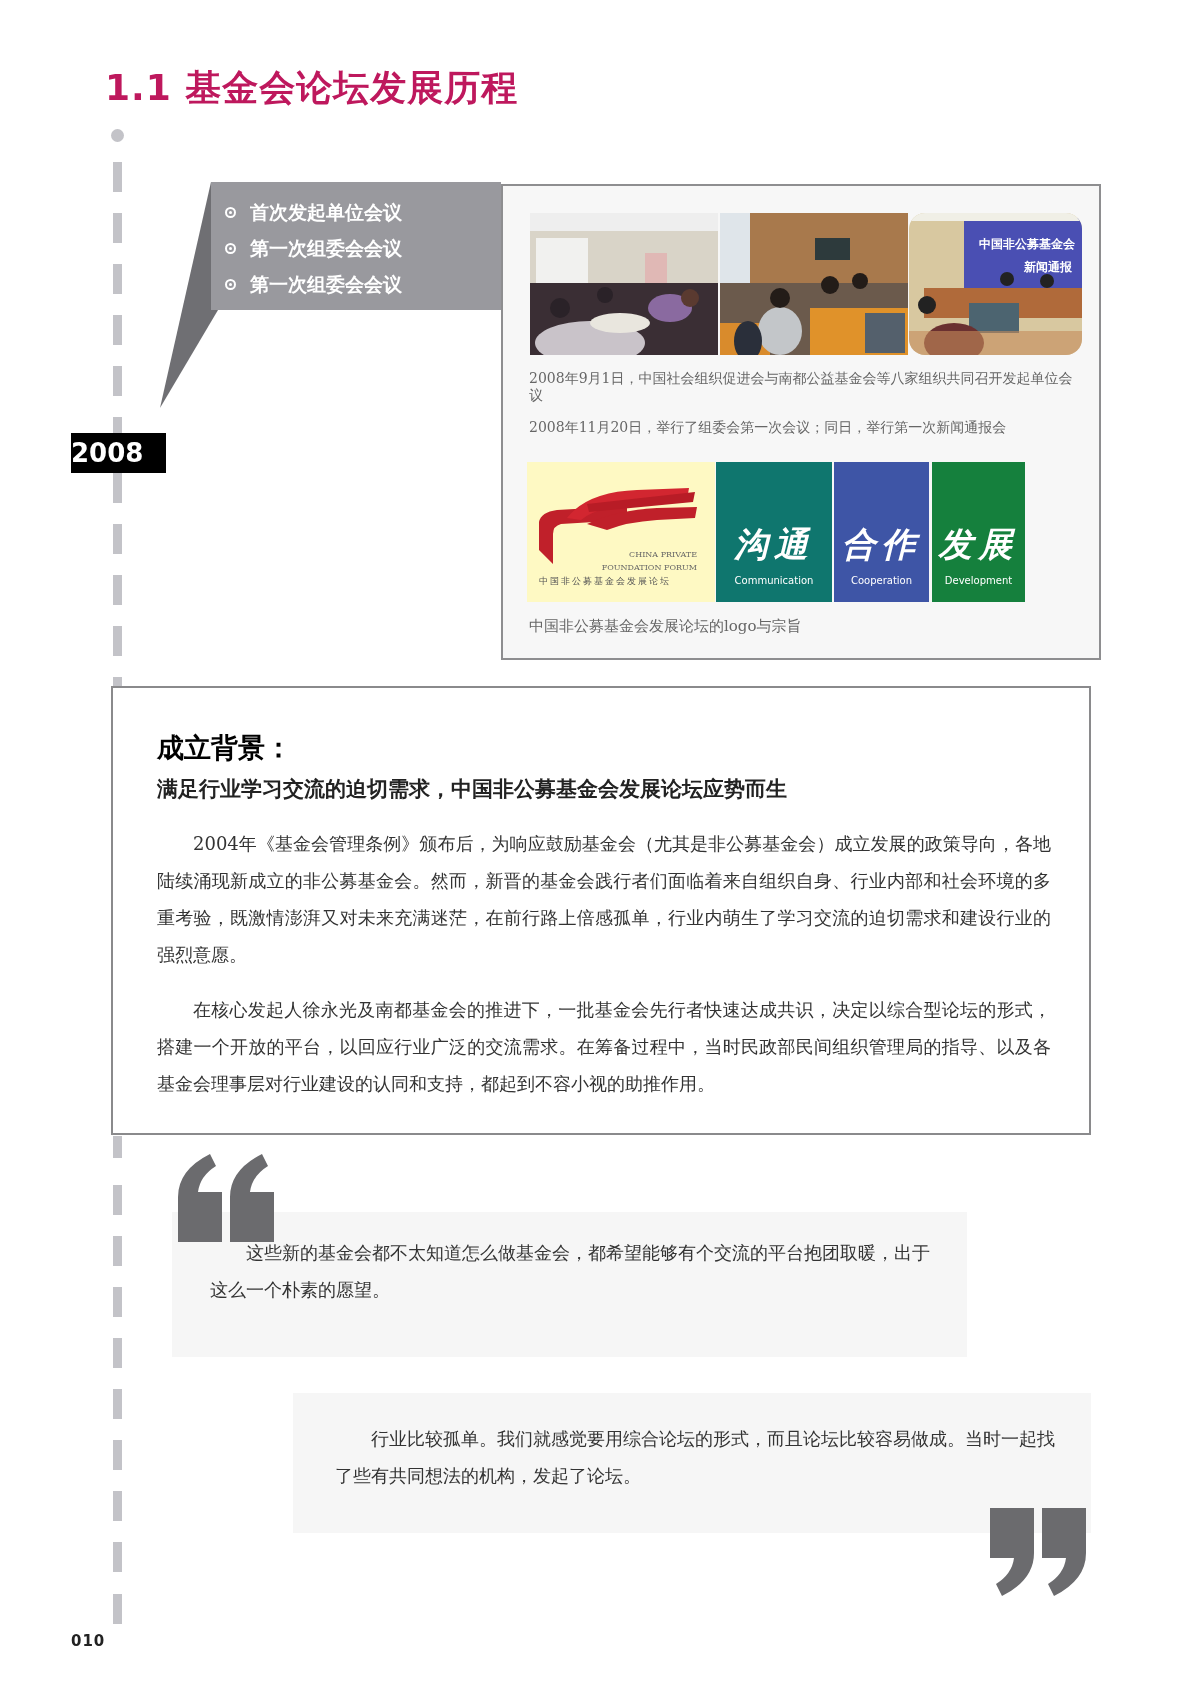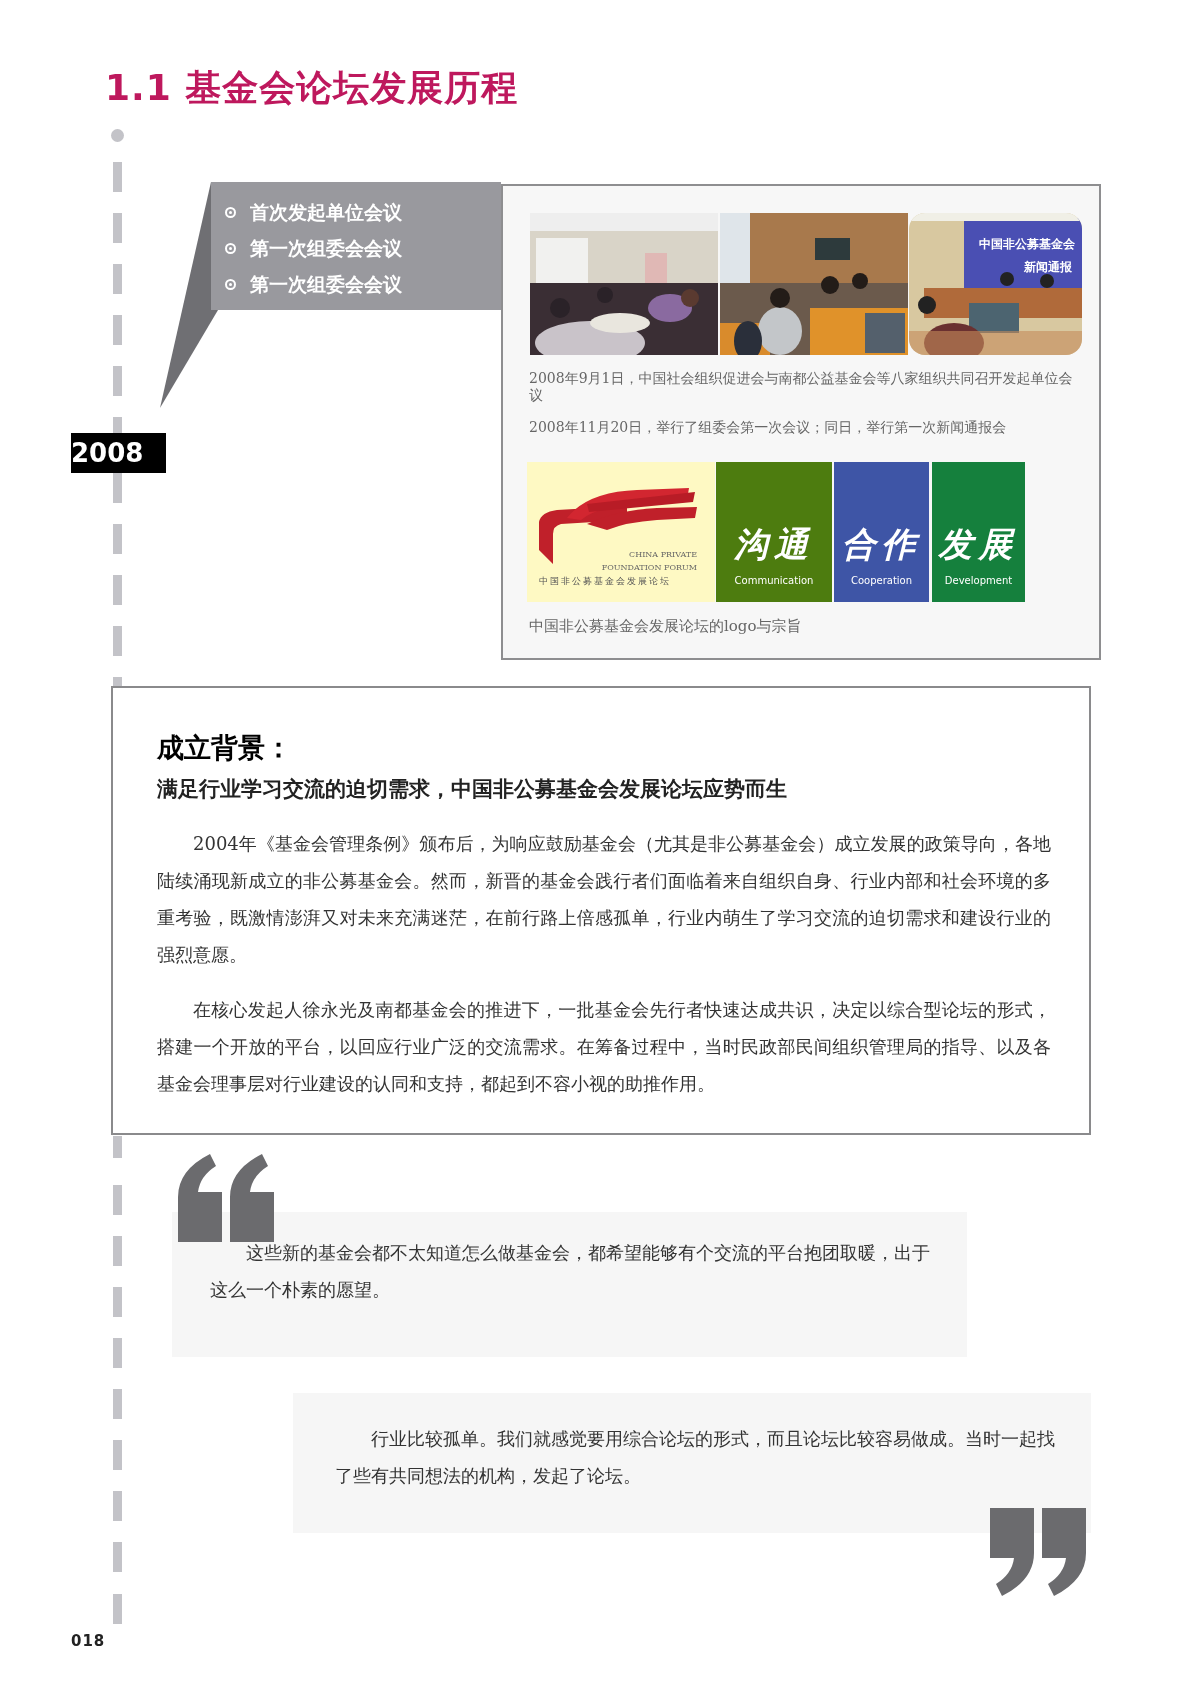--- a/index.html
+++ b/index.html
@@ -148,21 +148,21 @@
     <path d="M12,88 L12,60 Q14,50 30,48 L100,44 L100,58 L34,62 Q26,64 26,72 L26,102 Z" fill="#c0202a"></path>
     <path d="M40,56 Q60,30 110,28 L162,26 L160,38 L112,42 Q70,44 54,58 Z" fill="#d22630"></path>
     <path d="M60,62 Q90,48 130,46 L170,45 L168,56 L130,58 Q100,60 80,68 Z" fill="#c0202a"></path>
     <path d="M60,42 L168,30 L166,40 L62,50 Z" fill="#b81c26"></path>
     <text x="170" y="95" text-anchor="end" font-size="8" fill="#666" font-family="DejaVu Serif, serif">CHINA PRIVATE</text>
     <text x="170" y="108" text-anchor="end" font-size="8" fill="#666" font-family="DejaVu Serif, serif">FOUNDATION FORUM</text>
     <text x="12" y="122" font-size="9" fill="#555" letter-spacing="2" font-family="DejaVu Serif, serif">中国非公募基金会发展论坛</text>
   </svg>
 </div>
 
-<div class="abs tile" style="left:716px;width:116px;background:#4d7c0f;">
+<div class="abs tile" style="left:716px;width:116px;background:#0f766e;">
   <div class="cn">沟通</div>
   <div class="en">Communication</div>
 </div>
 <div class="abs tile" style="left:834px;width:95px;background:#3e55a6;">
   <div class="cn">合作</div>
   <div class="en">Cooperation</div>
 </div>
 <div class="abs tile" style="left:932px;width:93px;background:#15803d;">
   <div class="cn">发展</div>
   <div class="en">Development</div>
@@ -183,13 +183,13 @@
 </svg>
 <p class="abs quote-text" style="left:210px;top:1234px;width:730px;">这些新的基金会都不太知道怎么做基金会，都希望能够有个交流的平台抱团取暖，出于这么一个朴素的愿望。</p>
 
 <div class="abs quote-box" style="left:293px;top:1393px;width:798px;height:140px;"></div>
 <p class="abs quote-text" style="left:335px;top:1420px;width:730px;">行业比较孤单。我们就感觉要用综合论坛的形式，而且论坛比较容易做成。当时一起找了些有共同想法的机构，发起了论坛。</p>
 <svg class="abs" style="left:990px;top:1508px;" width="98" height="90" viewBox="0 0 98 90">
   <path class="quote-mark" d="M0,0 L44,0 L44,45 Q44,72 12,88 L6,76 Q22,66 24,50 L0,50 Z"></path>
   <path class="quote-mark" d="M52,0 L96,0 L96,45 Q96,72 64,88 L58,76 Q74,66 76,50 L52,50 Z"></path>
 </svg>
 
-<div class="abs page-number">018</div>
+<div class="abs page-number">010</div>
 
 </body></html>

